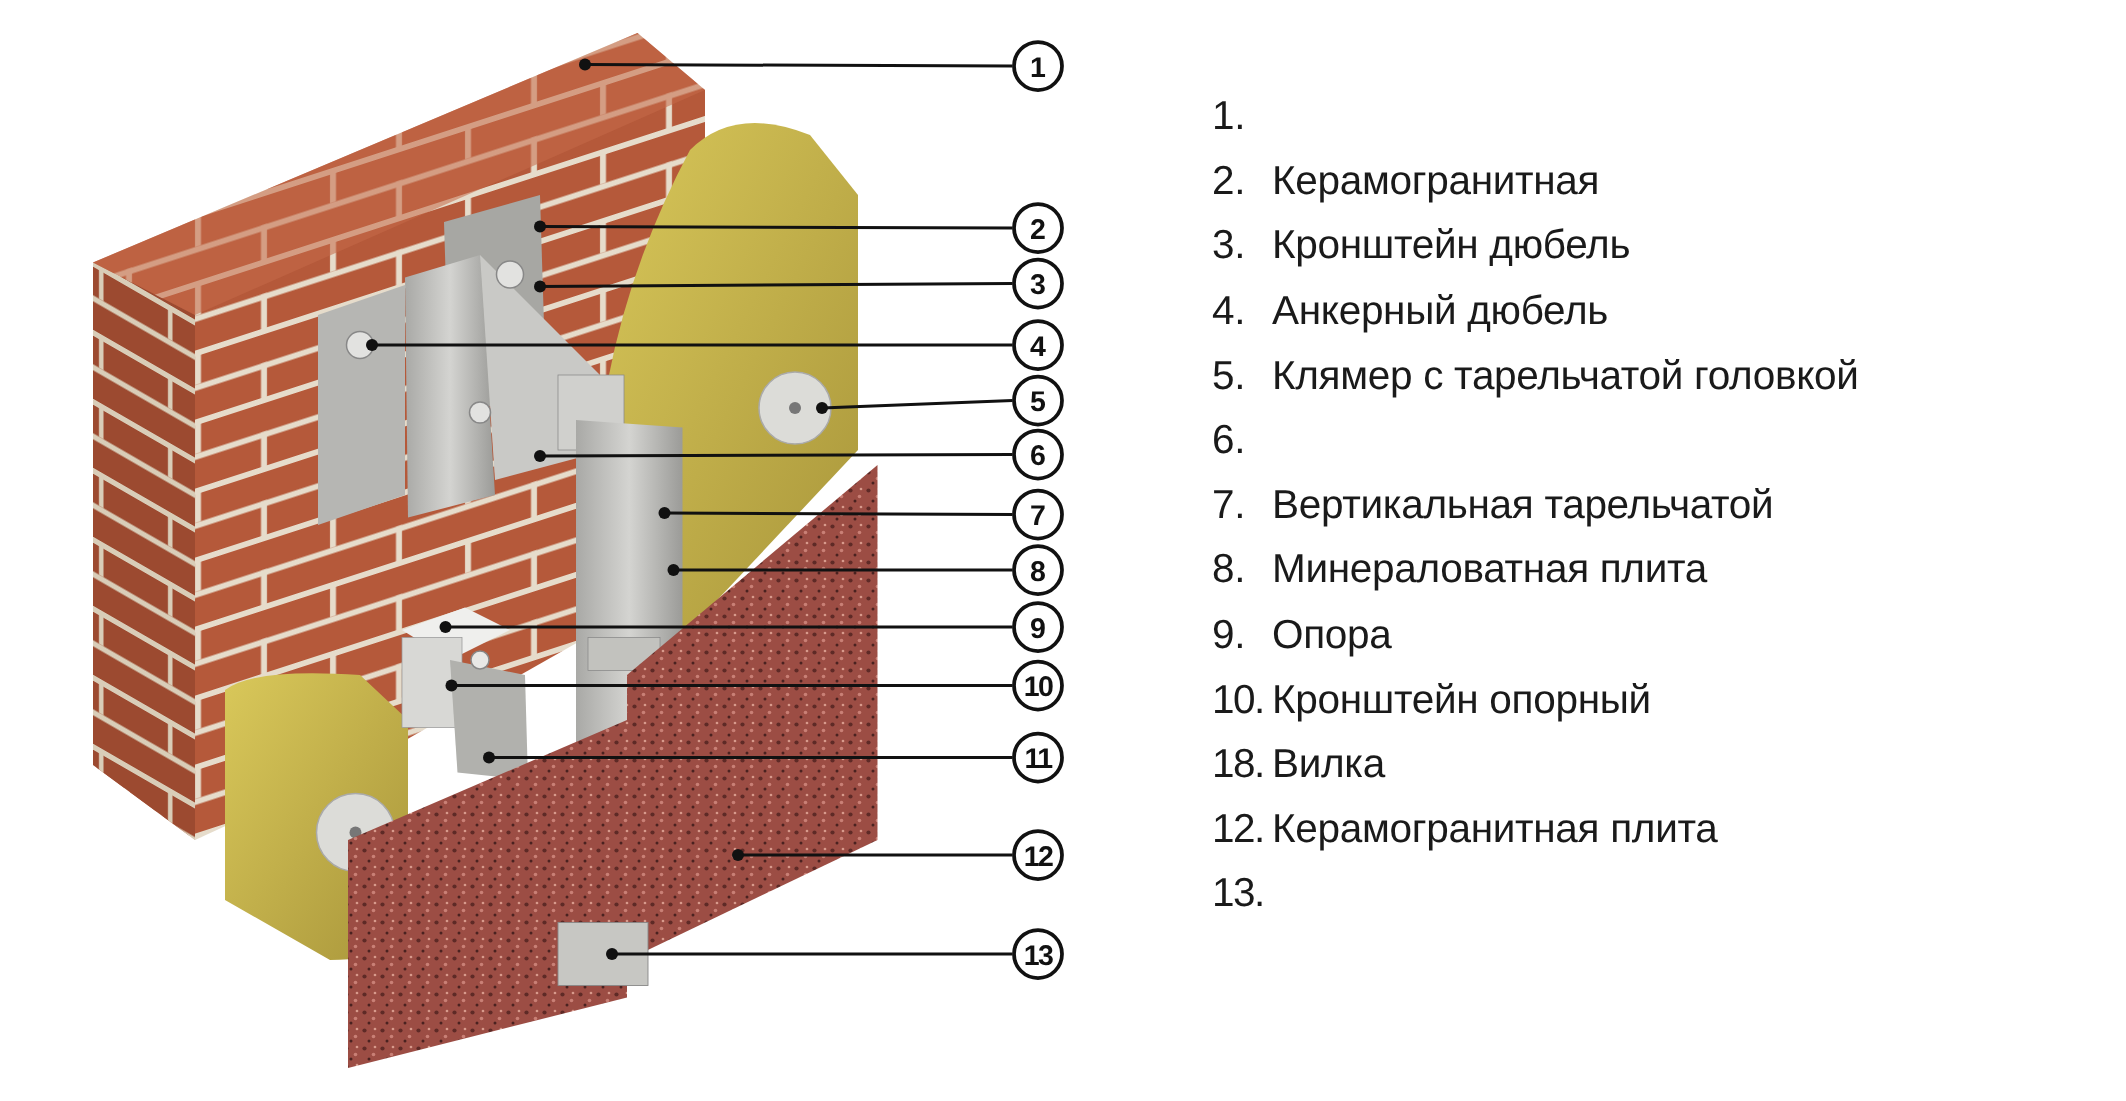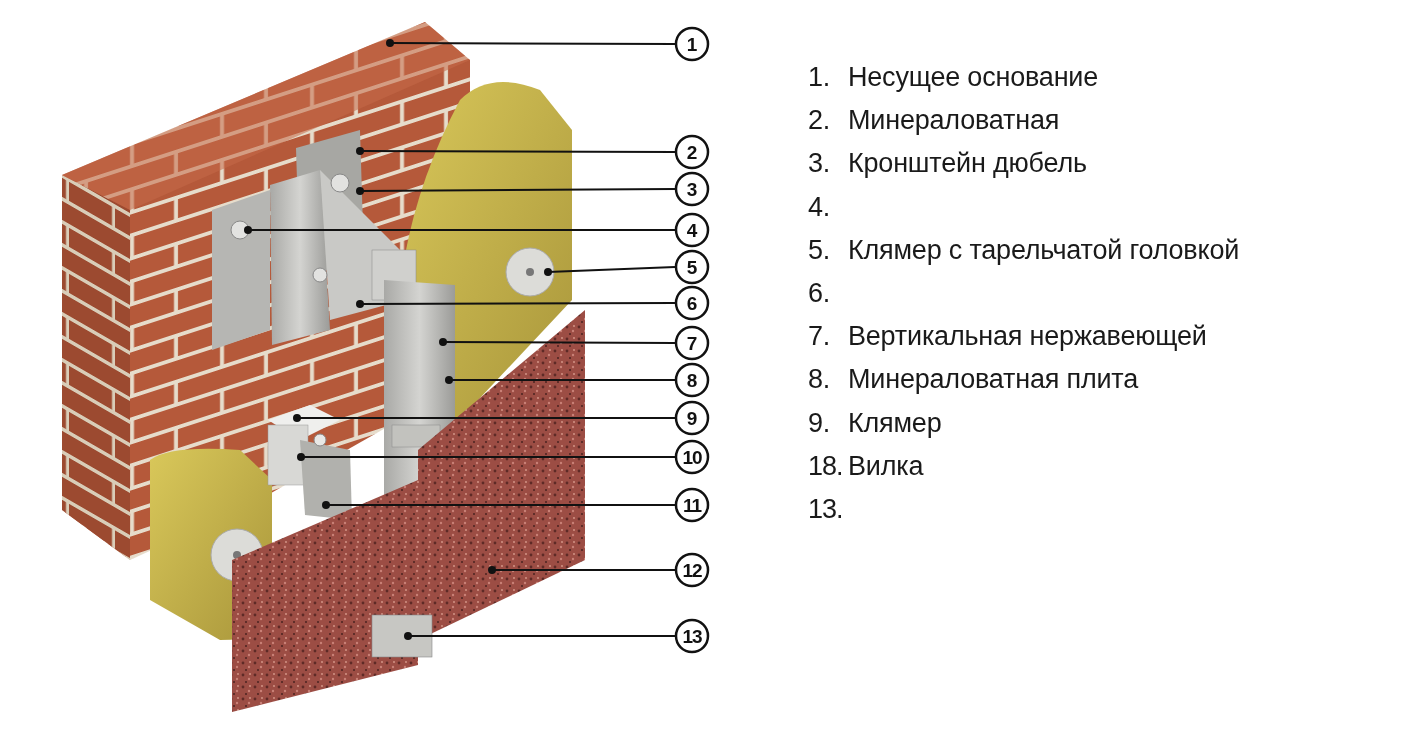--- a/index.html
+++ b/index.html
@@ -171,52 +171,60 @@
         <circle cx="408" cy="636" r="4" fill="#111"></circle>
         <circle cx="692" cy="636" r="16" fill="#fff" stroke="#111" stroke-width="2.5"></circle>
         <text x="692" y="643" text-anchor="middle" class="callout-num" font-size="16" letter-spacing="-1">13</text>
       </g>
     </g>
 </svg>
 
 <ol id="legend">
     <li>
       <span class="num">1.</span>
-      <span>Несущее основание</span>
     </li>
     <li>
       <span class="num">2.</span>
-      <span>Минераловатная</span>
+      <span>Керамогранитная</span>
     </li>
     <li>
       <span class="num">3.</span>
       <span>Кронштейн дюбель</span>
     </li>
     <li>
       <span class="num">4.</span>
+      <span>Анкерный дюбель</span>
     </li>
     <li>
       <span class="num">5.</span>
       <span>Клямер с тарельчатой головкой</span>
     </li>
     <li>
       <span class="num">6.</span>
     </li>
     <li>
       <span class="num">7.</span>
-      <span>Вертикальная нержавеющей</span>
+      <span>Вертикальная тарельчатой</span>
     </li>
     <li>
       <span class="num">8.</span>
       <span>Минераловатная плита</span>
     </li>
     <li>
       <span class="num">9.</span>
-      <span>Клямер</span>
+      <span>Опора</span>
+    </li>
+    <li>
+      <span class="num wide">10.</span>
+      <span>Кронштейн опорный</span>
     </li>
     <li>
       <span class="num wide">18.</span>
       <span>Вилка</span>
     </li>
     <li>
+      <span class="num wide">12.</span>
+      <span>Керамогранитная плита</span>
+    </li>
+    <li>
       <span class="num wide">13.</span>
     </li>
   </ol>
 
 </body></html>

